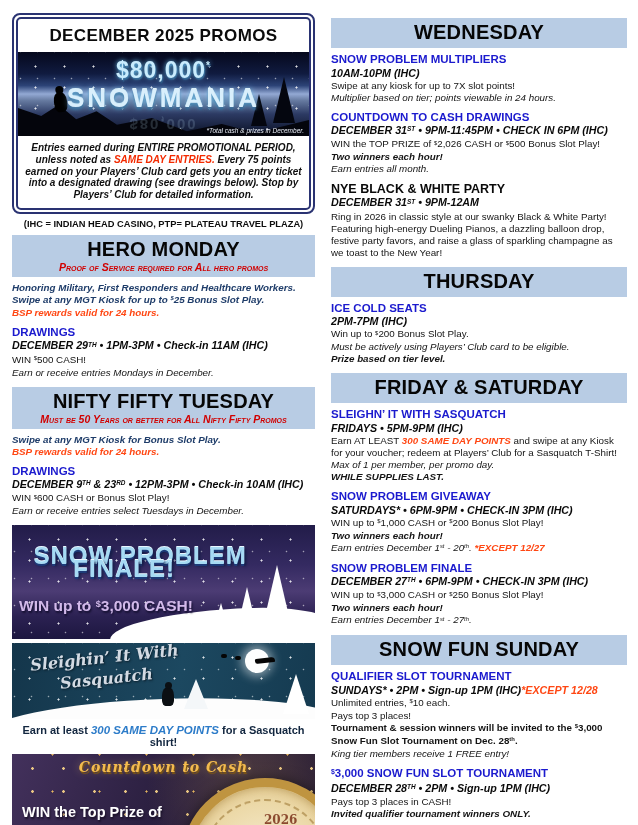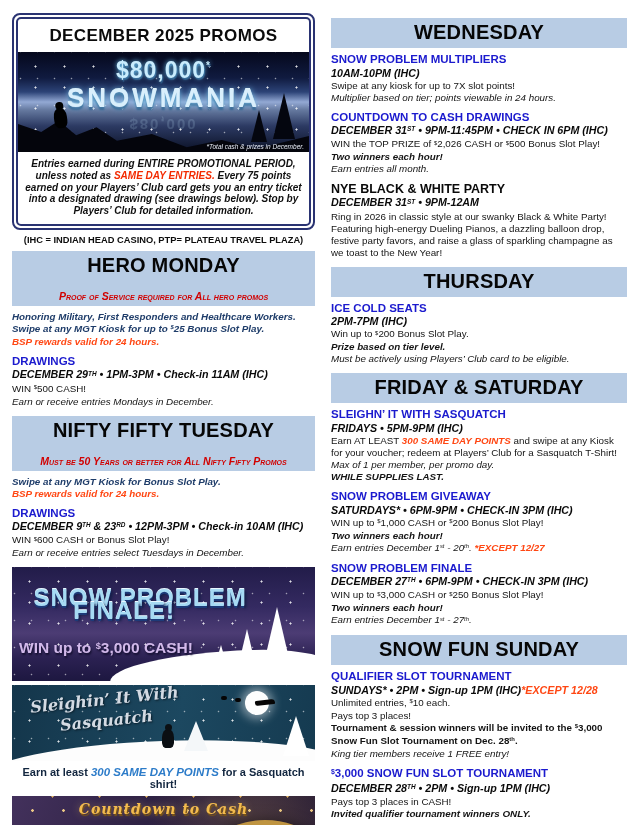--- a/index.html
+++ b/index.html
@@ -21,41 +21,41 @@
   .blue-h    { color:#1b1ace; font-weight:800; font-size:11.5px; line-height:13.5px; }
   .dateline  { font-weight:800; font-style:italic; font-size:10.7px; line-height:13.2px; color:#0a0a0a; }
   .black-h   { color:#0a0a0a; font-weight:800; font-size:12.5px; line-height:14px; }
   .sp  { font-size:60%; position:relative; top:-0.45em; }
   .gap { height:7px; }
   .sec { margin-bottom:8px; }
 
   
   .bar { background:#b8cce4; text-align:center; padding:3px 2px 4px; margin-bottom:5px; }
   .bar-title { font-size:20px; font-weight:800; color:#060606; letter-spacing:.2px; }
-  .bar-sub   { margin-top:13px; font-size:10.5px; font-weight:bold; font-style:italic;
+  .bar-sub   { margin-top:0; font-size:10.5px; font-weight:bold; font-style:italic;
                font-variant:small-caps; color:#d10000; }
 
   
   .promo-box { border:2px solid #2a3372; border-radius:8px; padding:2px; margin-bottom:4px; }
   .promo-box-inner { border:2px solid #2a3372; border-radius:5px; padding:5px 0 7px; }
   .promo-title { text-align:center; font-size:17px; font-weight:800; letter-spacing:.4px; color:#0b0b0b; margin:2px 0 6px; }
   .promo-para { margin-top:6px; text-align:center; font-size:10px; line-height:11.8px;
                 font-weight:bold; font-style:italic; color:#101010; }
   .legend { text-align:center; font-weight:bold; font-size:9.3px; color:#0d0d0d; margin:5px 0 6px; }
 
   
   .art { position:relative; overflow:hidden; }
   .dots { position:absolute; inset:0; pointer-events:none;
           background-image: radial-gradient(circle, rgba(255,255,255,.85) .8px, transparent 1.3px),
                             radial-gradient(circle, rgba(255,255,255,.55) .6px, transparent 1.1px);
           background-size: 29px 21px, 17px 27px; background-position: 3px 4px, 11px 13px; }
   .tri { position:absolute; width:0; height:0; }
 
   
-  .sm-banner { height:100px; background:
+  .sm-banner { height:84px; background:
       linear-gradient(180deg,#05081c 0%,#101b40 26%,#2c4377 40%,#93a9d4 50%,#65799f 58%,#2c3a63 74%,#0a1024 100%); }
   .sm-amount { position:absolute; top:5px; width:100%; text-align:center; font-size:23px; font-weight:800;
                letter-spacing:1px; color:#c9ecfd; text-shadow:0 0 5px #6fc5f0, 1px 2px 1px #274f7c; }
   .sm-star { font-size:10px; vertical-align:super; }
   .sm-name { position:absolute; top:31px; width:100%; text-align:center; font-size:26px; font-weight:800;
              letter-spacing:3px; color:#d9effc;
              text-shadow:0 0 6px #79c7ee, 0 3px 2px #2e5a86, 0 -1px 0 #ffffff; }
   .sm-reflection { position:absolute; top:64px; width:100%; text-align:center; font-size:15px; font-weight:800;
                    color:#bfe2f7; opacity:.18; transform:scaleY(-1); letter-spacing:2px; }
   .sm-footnote { position:absolute; right:5px; bottom:2px; font-size:6.5px; font-style:italic; color:#e8edf6; }
@@ -254,22 +254,22 @@
       <div class="line">Ring in 2026 in classic style at our swanky Black &amp; White Party! Featuring high-energy Dueling Pianos, a dazzling balloon drop, festive party favors, and raise a glass of sparkling champagne as we toast to the New Year!</div>
     </div>
 
     <div class="bar">
       <div class="bar-title">THURSDAY</div>
     </div>
     <div class="sec">
       <div class="line blue-h">ICE COLD SEATS</div>
       <div class="line dateline">2PM-7PM (IHC)</div>
       <div class="line"><span>Win up to </span><span class="sp">$</span><span>200 Bonus Slot Play.</span></div>
+      <div class="line it">Must be actively using Players’ Club card to be eligible.</div>
       <div class="line bi">Prize based on tier level.</div>
-      <div class="line it">Must be actively using Players’ Club card to be eligible.</div>
     </div>
 
     <div class="bar">
       <div class="bar-title">FRIDAY &amp; SATURDAY</div>
     </div>
     <div class="sec">
       <div class="line blue-h">SLEIGHN’ IT WITH SASQUATCH</div>
       <div class="line dateline">FRIDAYS • 5PM-9PM (IHC)</div>
       <div class="line"><span>Earn AT LEAST </span><span class="red-bi">300 SAME DAY POINTS</span><span> and swipe at any Kiosk for your voucher; redeem at Players’ Club for a Sasquatch T-Shirt!</span></div>
       <div class="line it">Max of 1 per member, per promo day.</div>

